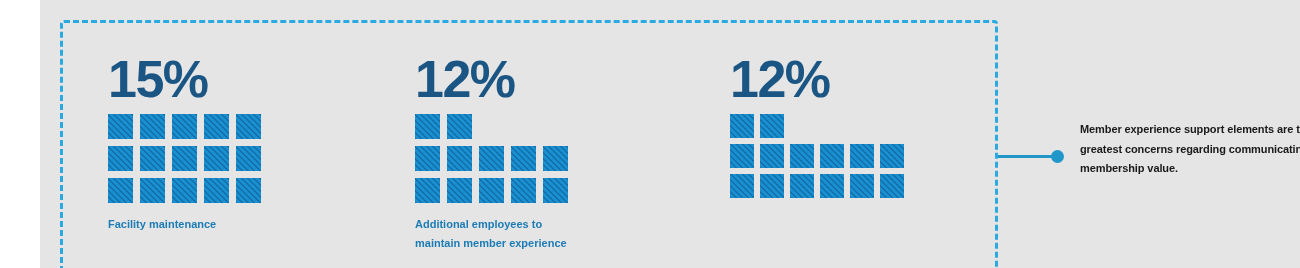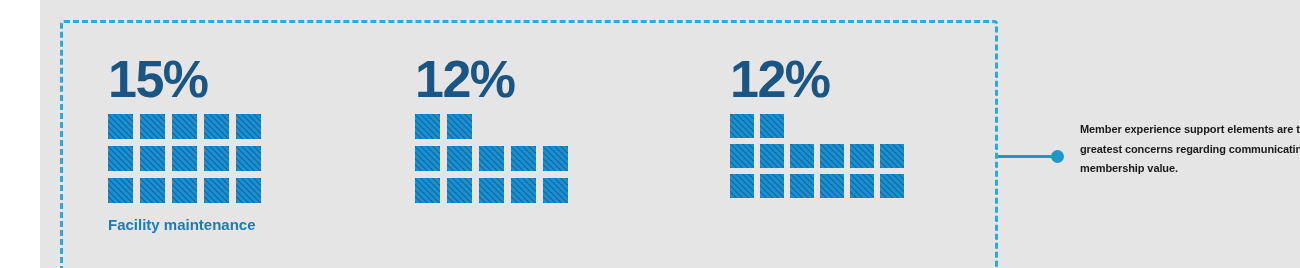--- a/index.html
+++ b/index.html
@@ -84,21 +84,21 @@
   }
   .g2 .unit-square {
     width: 24px;
     height: 24px;
     margin: 0 6px 6px 0;
   }
 
   .stat-label {
     font-family: "Liberation Sans", sans-serif;
     font-weight: 700;
-    font-size: 15px;
+    font-size: 11px;
     line-height: 19px;
     color: #1c7cb5;
     margin-top: 5px;
     white-space: pre-line;
   }
 
   
   .callout-connector {
     position: absolute;
     left: 958px;
@@ -179,20 +179,22 @@
           <div class="unit-square"></div>
         </div>
         <div class="matrix-row">
           <div class="unit-square"></div>
           <div class="unit-square"></div>
           <div class="unit-square"></div>
           <div class="unit-square"></div>
           <div class="unit-square"></div>
         </div>
       </div>
+    <div class="stat-label">Additional employees to
+maintain member experience</div>
   </div>
 
   <div class="stat-group g2">
     <div class="stat-value">12%</div>
     <div class="square-matrix">
         <div class="matrix-row">
           <div class="unit-square"></div>
           <div class="unit-square"></div>
         </div>
         <div class="matrix-row">

